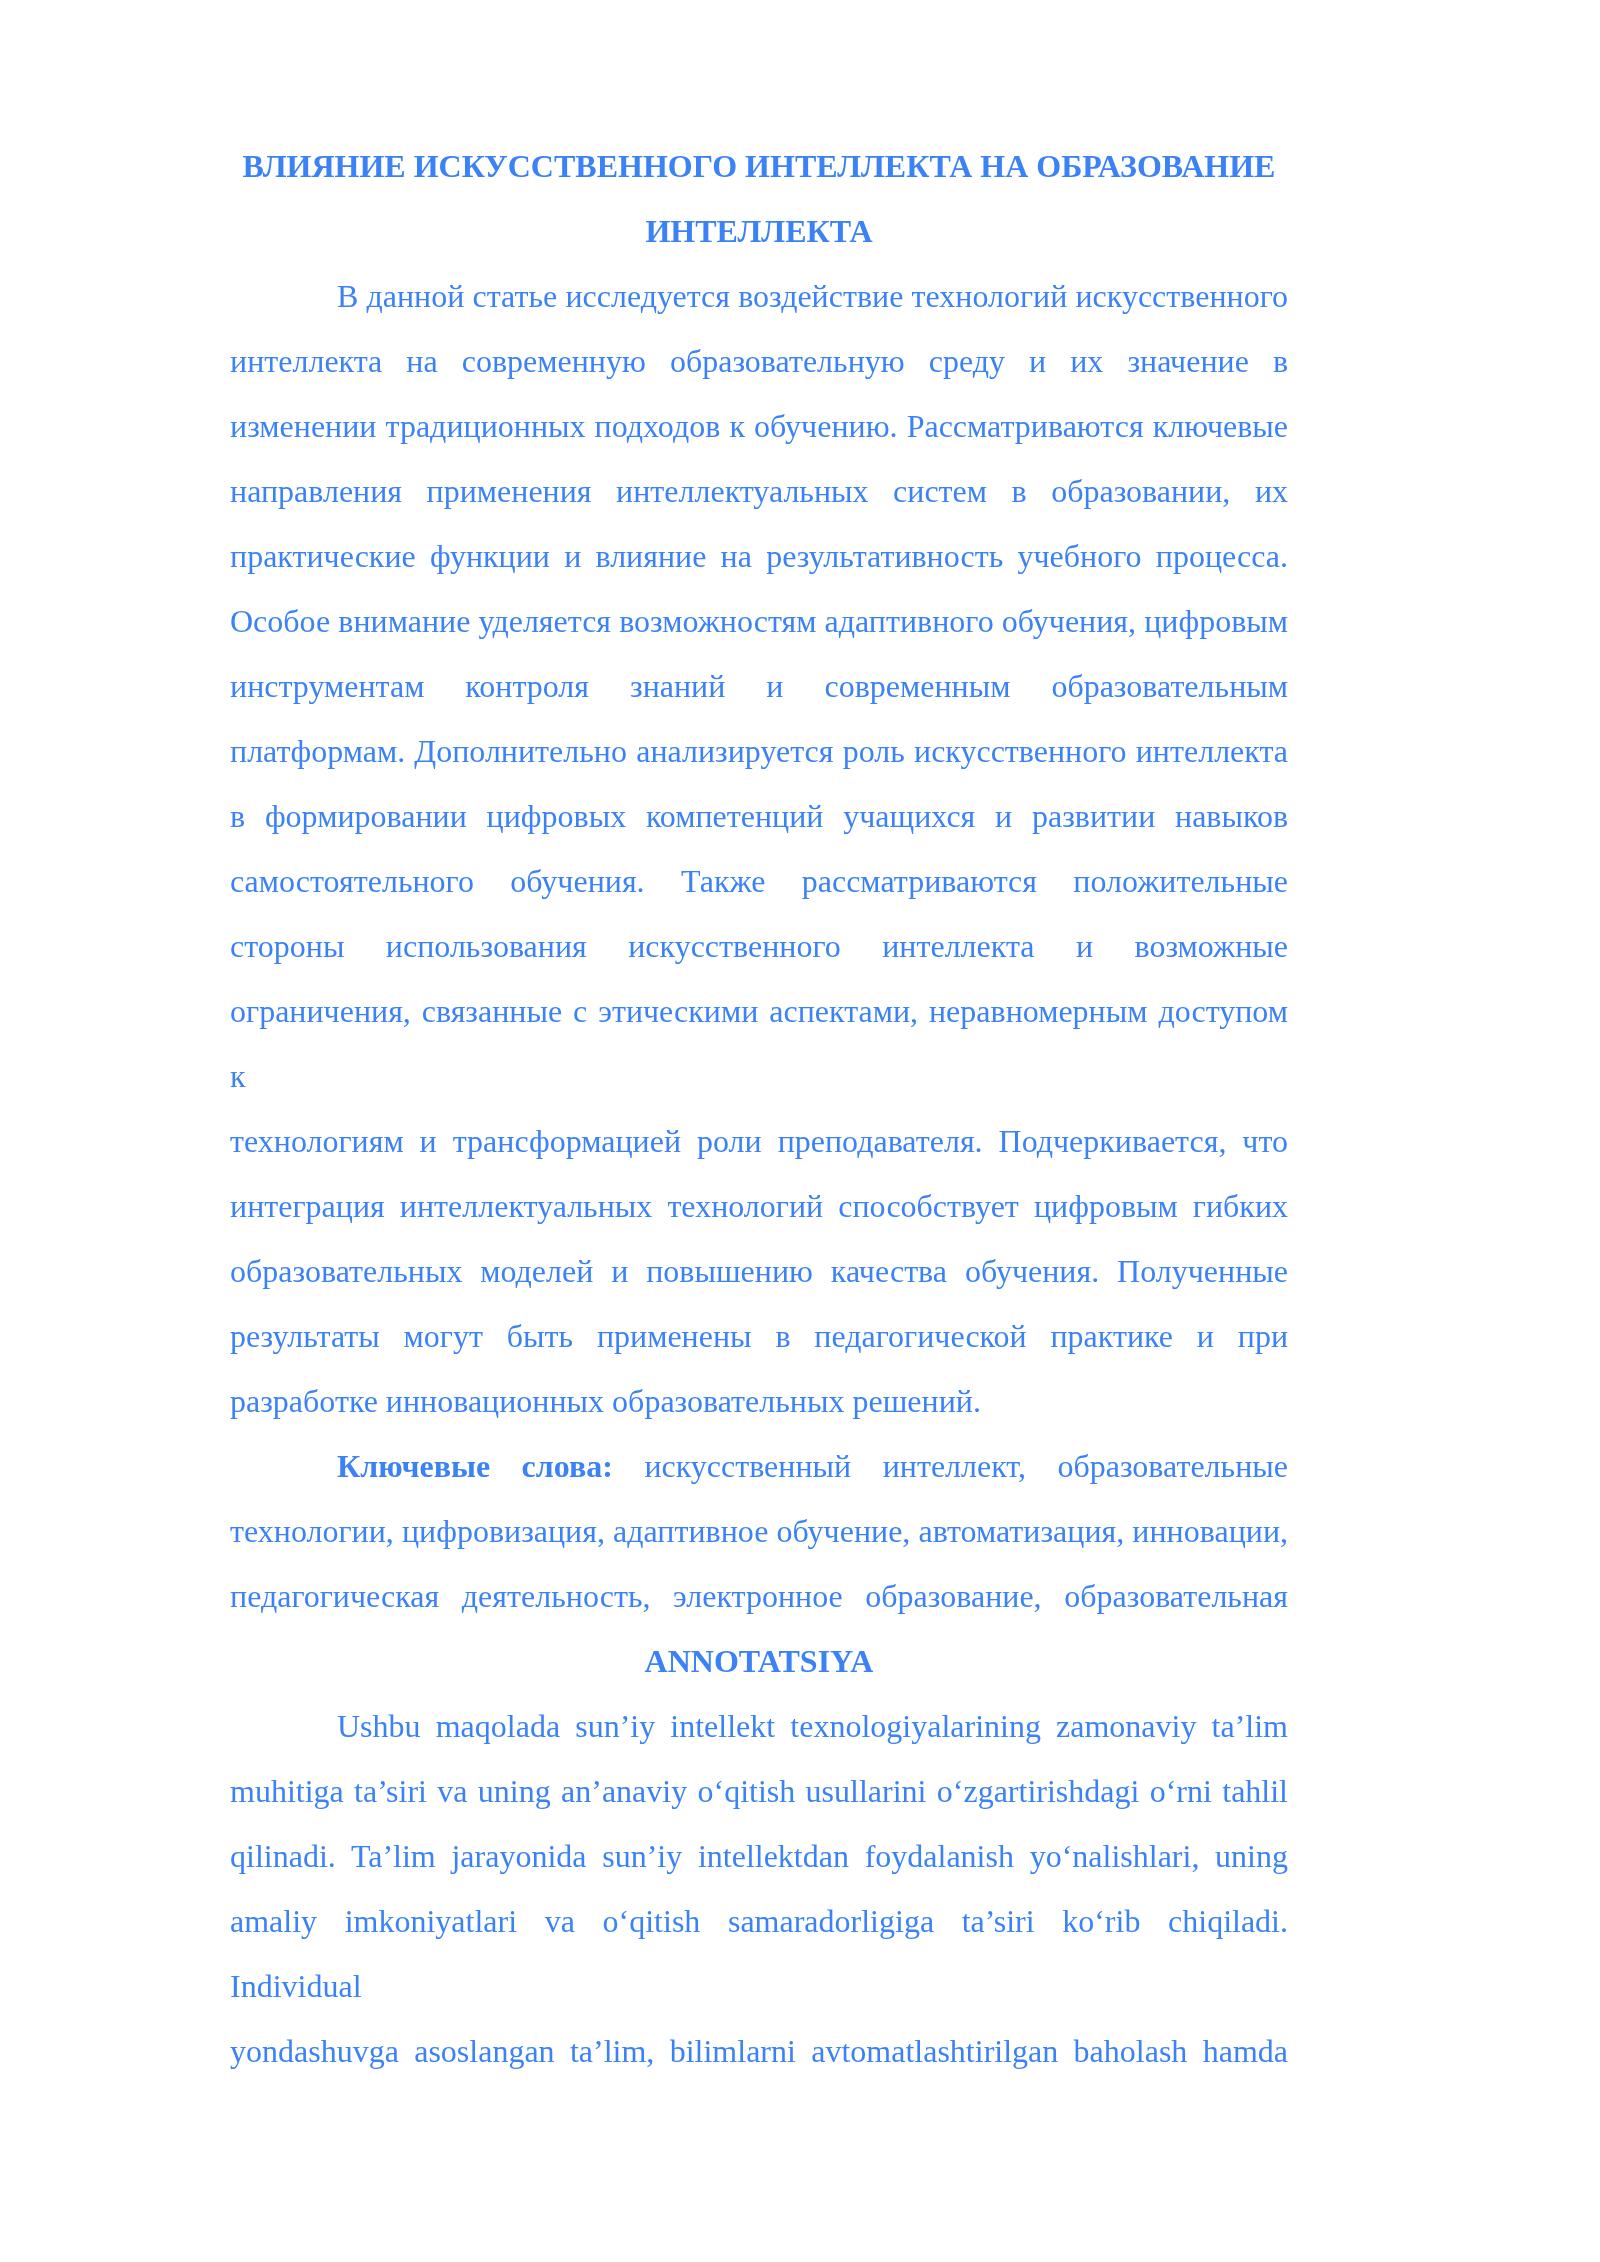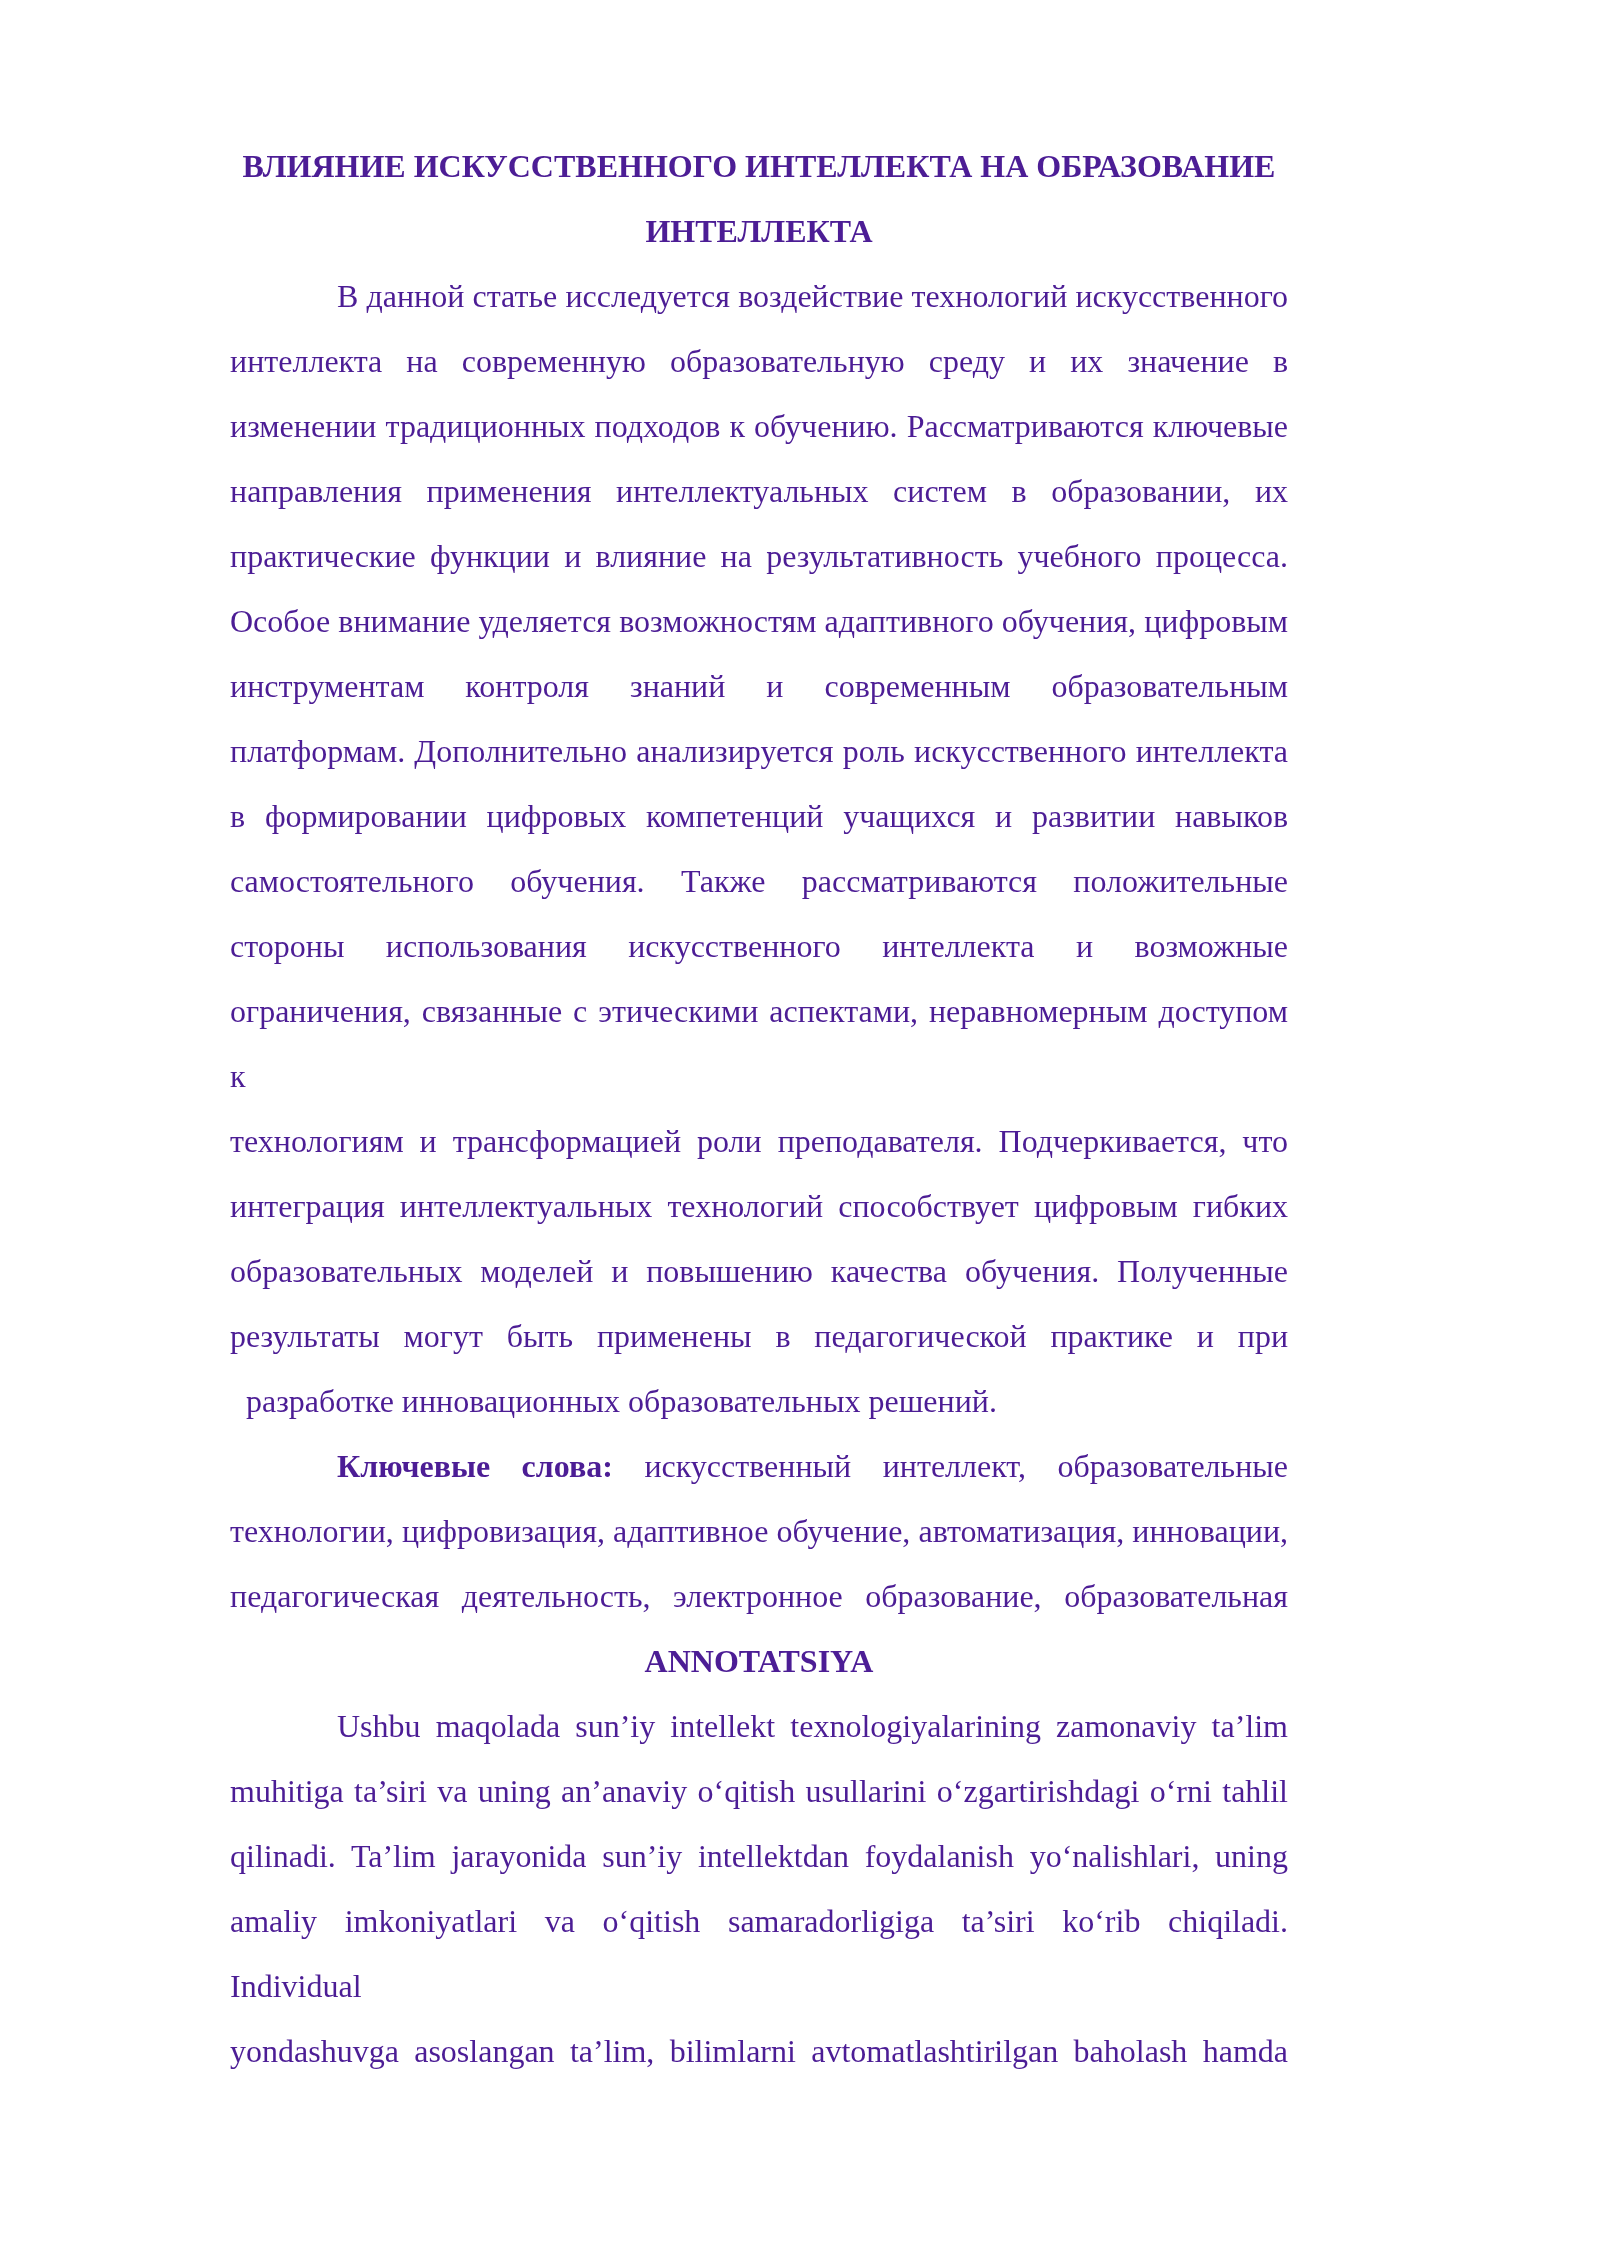--- a/index.html
+++ b/index.html
@@ -7,40 +7,39 @@
     width: 1600px;
     height: 2262px;
     background: #ffffff;
     font-family: "Liberation Serif", "DejaVu Serif", serif;
   }
   .page {
     box-sizing: border-box;
     width: 1402px;
     height: 2262px;
     padding: 134px 114px 0 230px;
-    color: #4c1d95;
+    color: #3b82f6;
     font-size: 32px;
     line-height: 65px;
     overflow: hidden;
   }
   .heading {
     margin: 0;
     font-size: 32px;
     line-height: 65px;
     font-weight: bold;
     text-align: center;
     white-space: nowrap;
   }
   .line {
     text-align: justify;
     text-align-last: justify;
   }
   .line.last {
     text-align-last: left;
-    margin-left: 16px;
   }
   .line.indent {
     text-indent: 107px;
   }
   .kw-label { font-weight: bold; }
 </style>
 </head>
 <body>
 
 <div class="page">

